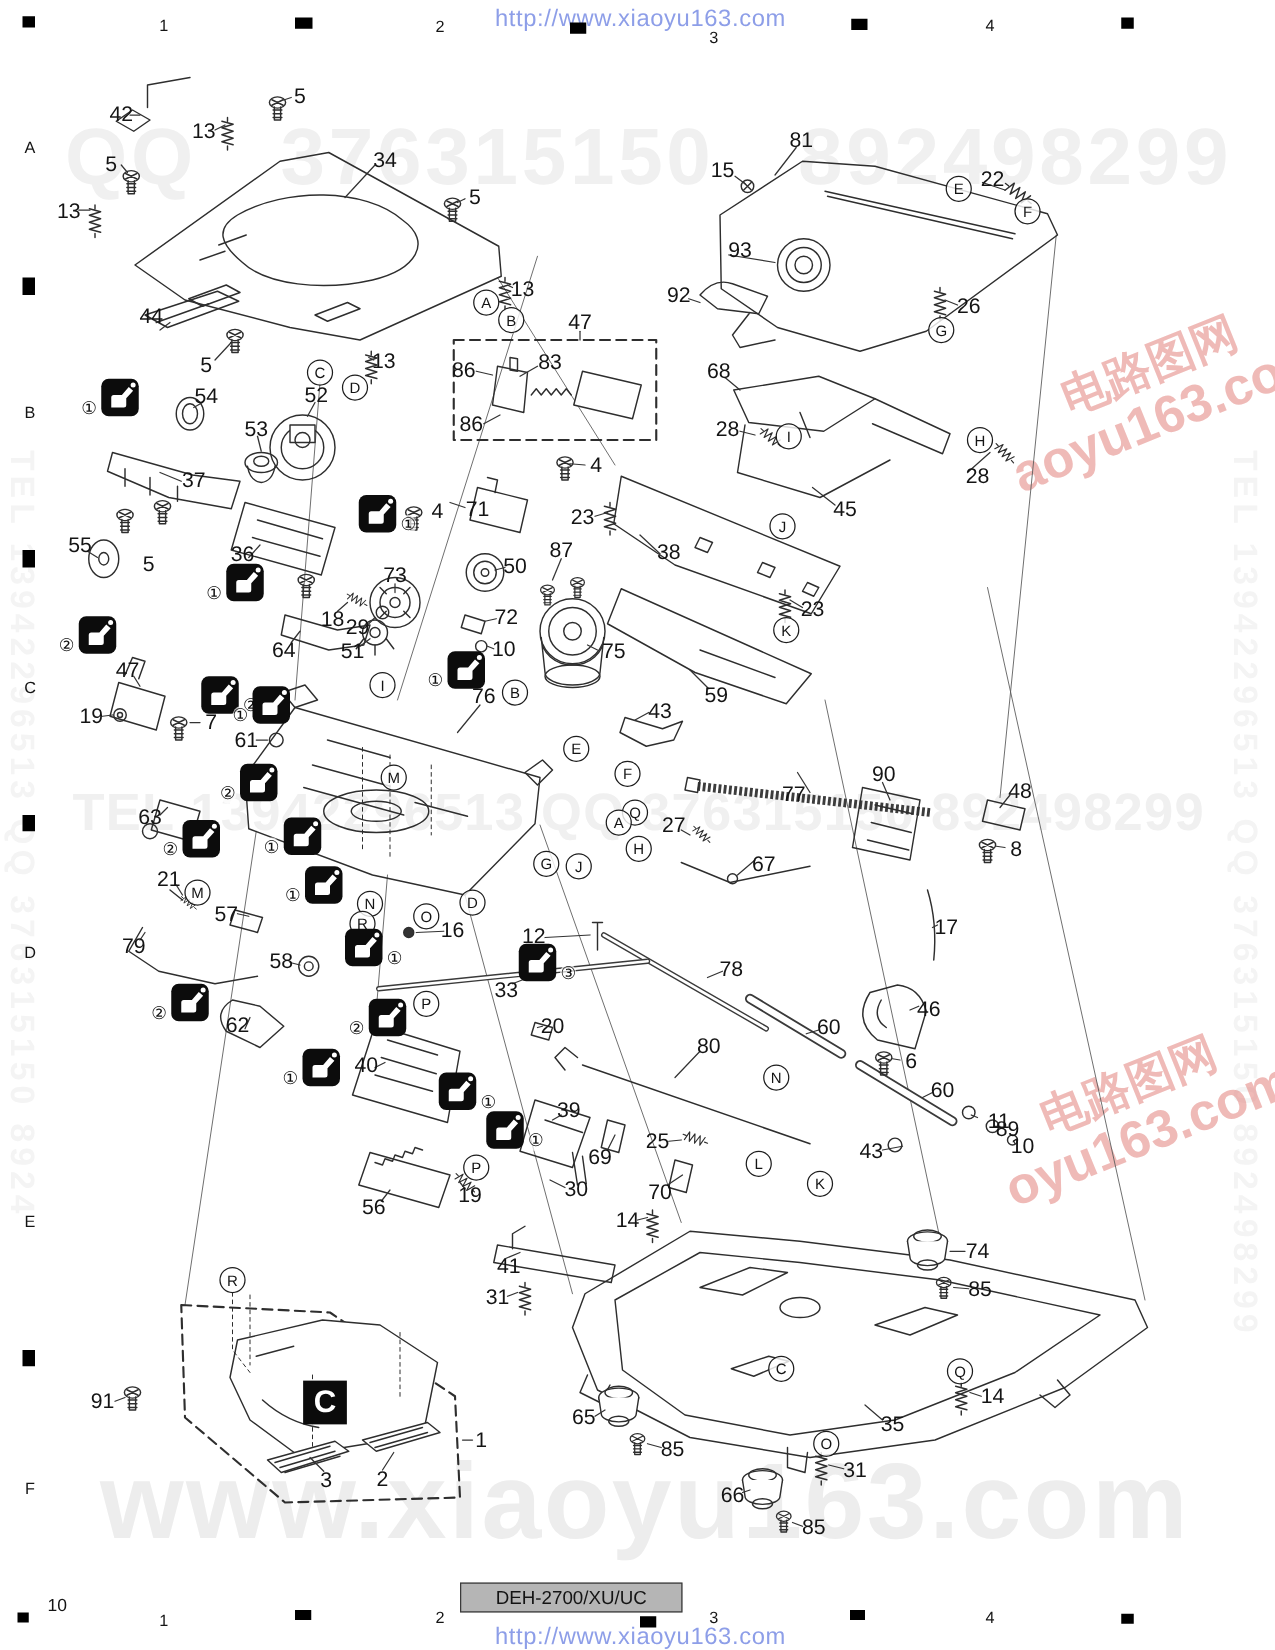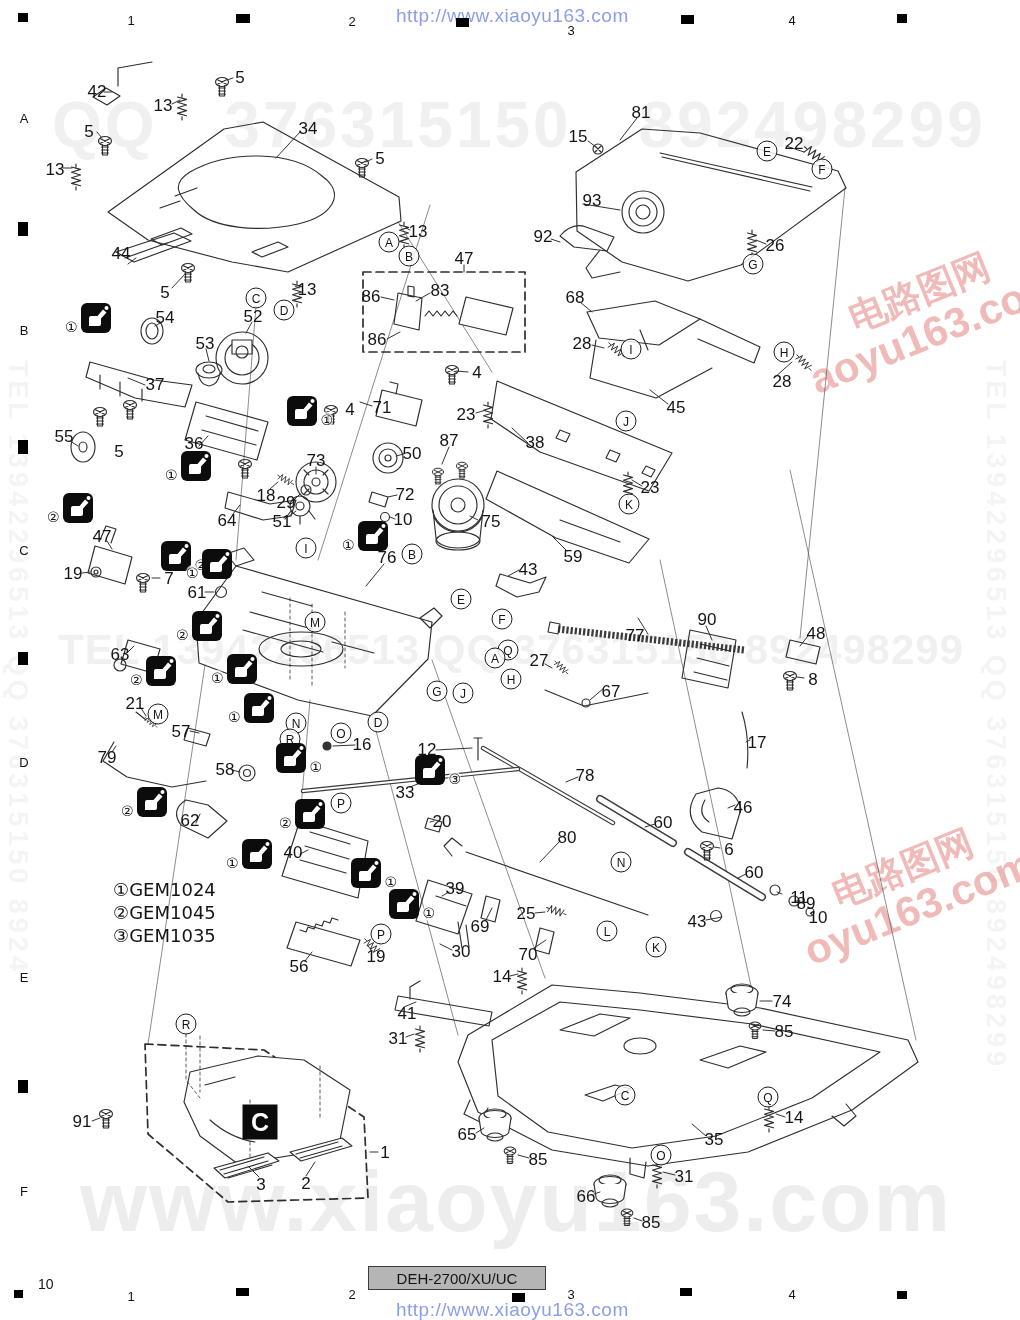--- a/index.html
+++ b/index.html
@@ -663,25 +663,20 @@
       <span class="gridnum" style="left: 131px; top: 20px;">1</span>
       <span class="gridnum" style="left: 352px; top: 21px;">2</span>
       <span class="gridnum" style="left: 571px; top: 30px;">3</span>
       <span class="gridnum" style="left: 792px; top: 20px;">4</span>
       <span class="gridnum" style="left: 131px; top: 1296px;">1</span>
       <span class="gridnum" style="left: 352px; top: 1294px;">2</span>
       <span class="gridnum" style="left: 571px; top: 1294px;">3</span>
       <span class="gridnum" style="left: 792px; top: 1294px;">4</span>
     </div>
   <div id="board-label" style="left: 260px; top: 1122px;">C</div>
-  <div id="legend">
-      <div class="legend-row">①GEM1024</div>
-      <div class="legend-row">②GEM1045</div>
-      <div class="legend-row">③GEM1035</div>
-    </div>
 
   <div class="url" id="url-top">http://www.xiaoyu163.com</div>
   <div class="url" id="url-bottom">http://www.xiaoyu163.com</div>
   <div class="furn" id="page-num">10</div>
   <div class="furn" id="model-box">DEH-2700/XU/UC</div>
 <span class="gridrow" style="top: 118px;">A</span>
     <span class="gridrow" style="top: 330px;">B</span>
     <span class="gridrow" style="top: 550px;">C</span>
     <span class="gridrow" style="top: 762px;">D</span>
     <span class="gridrow" style="top: 977px;">E</span>

